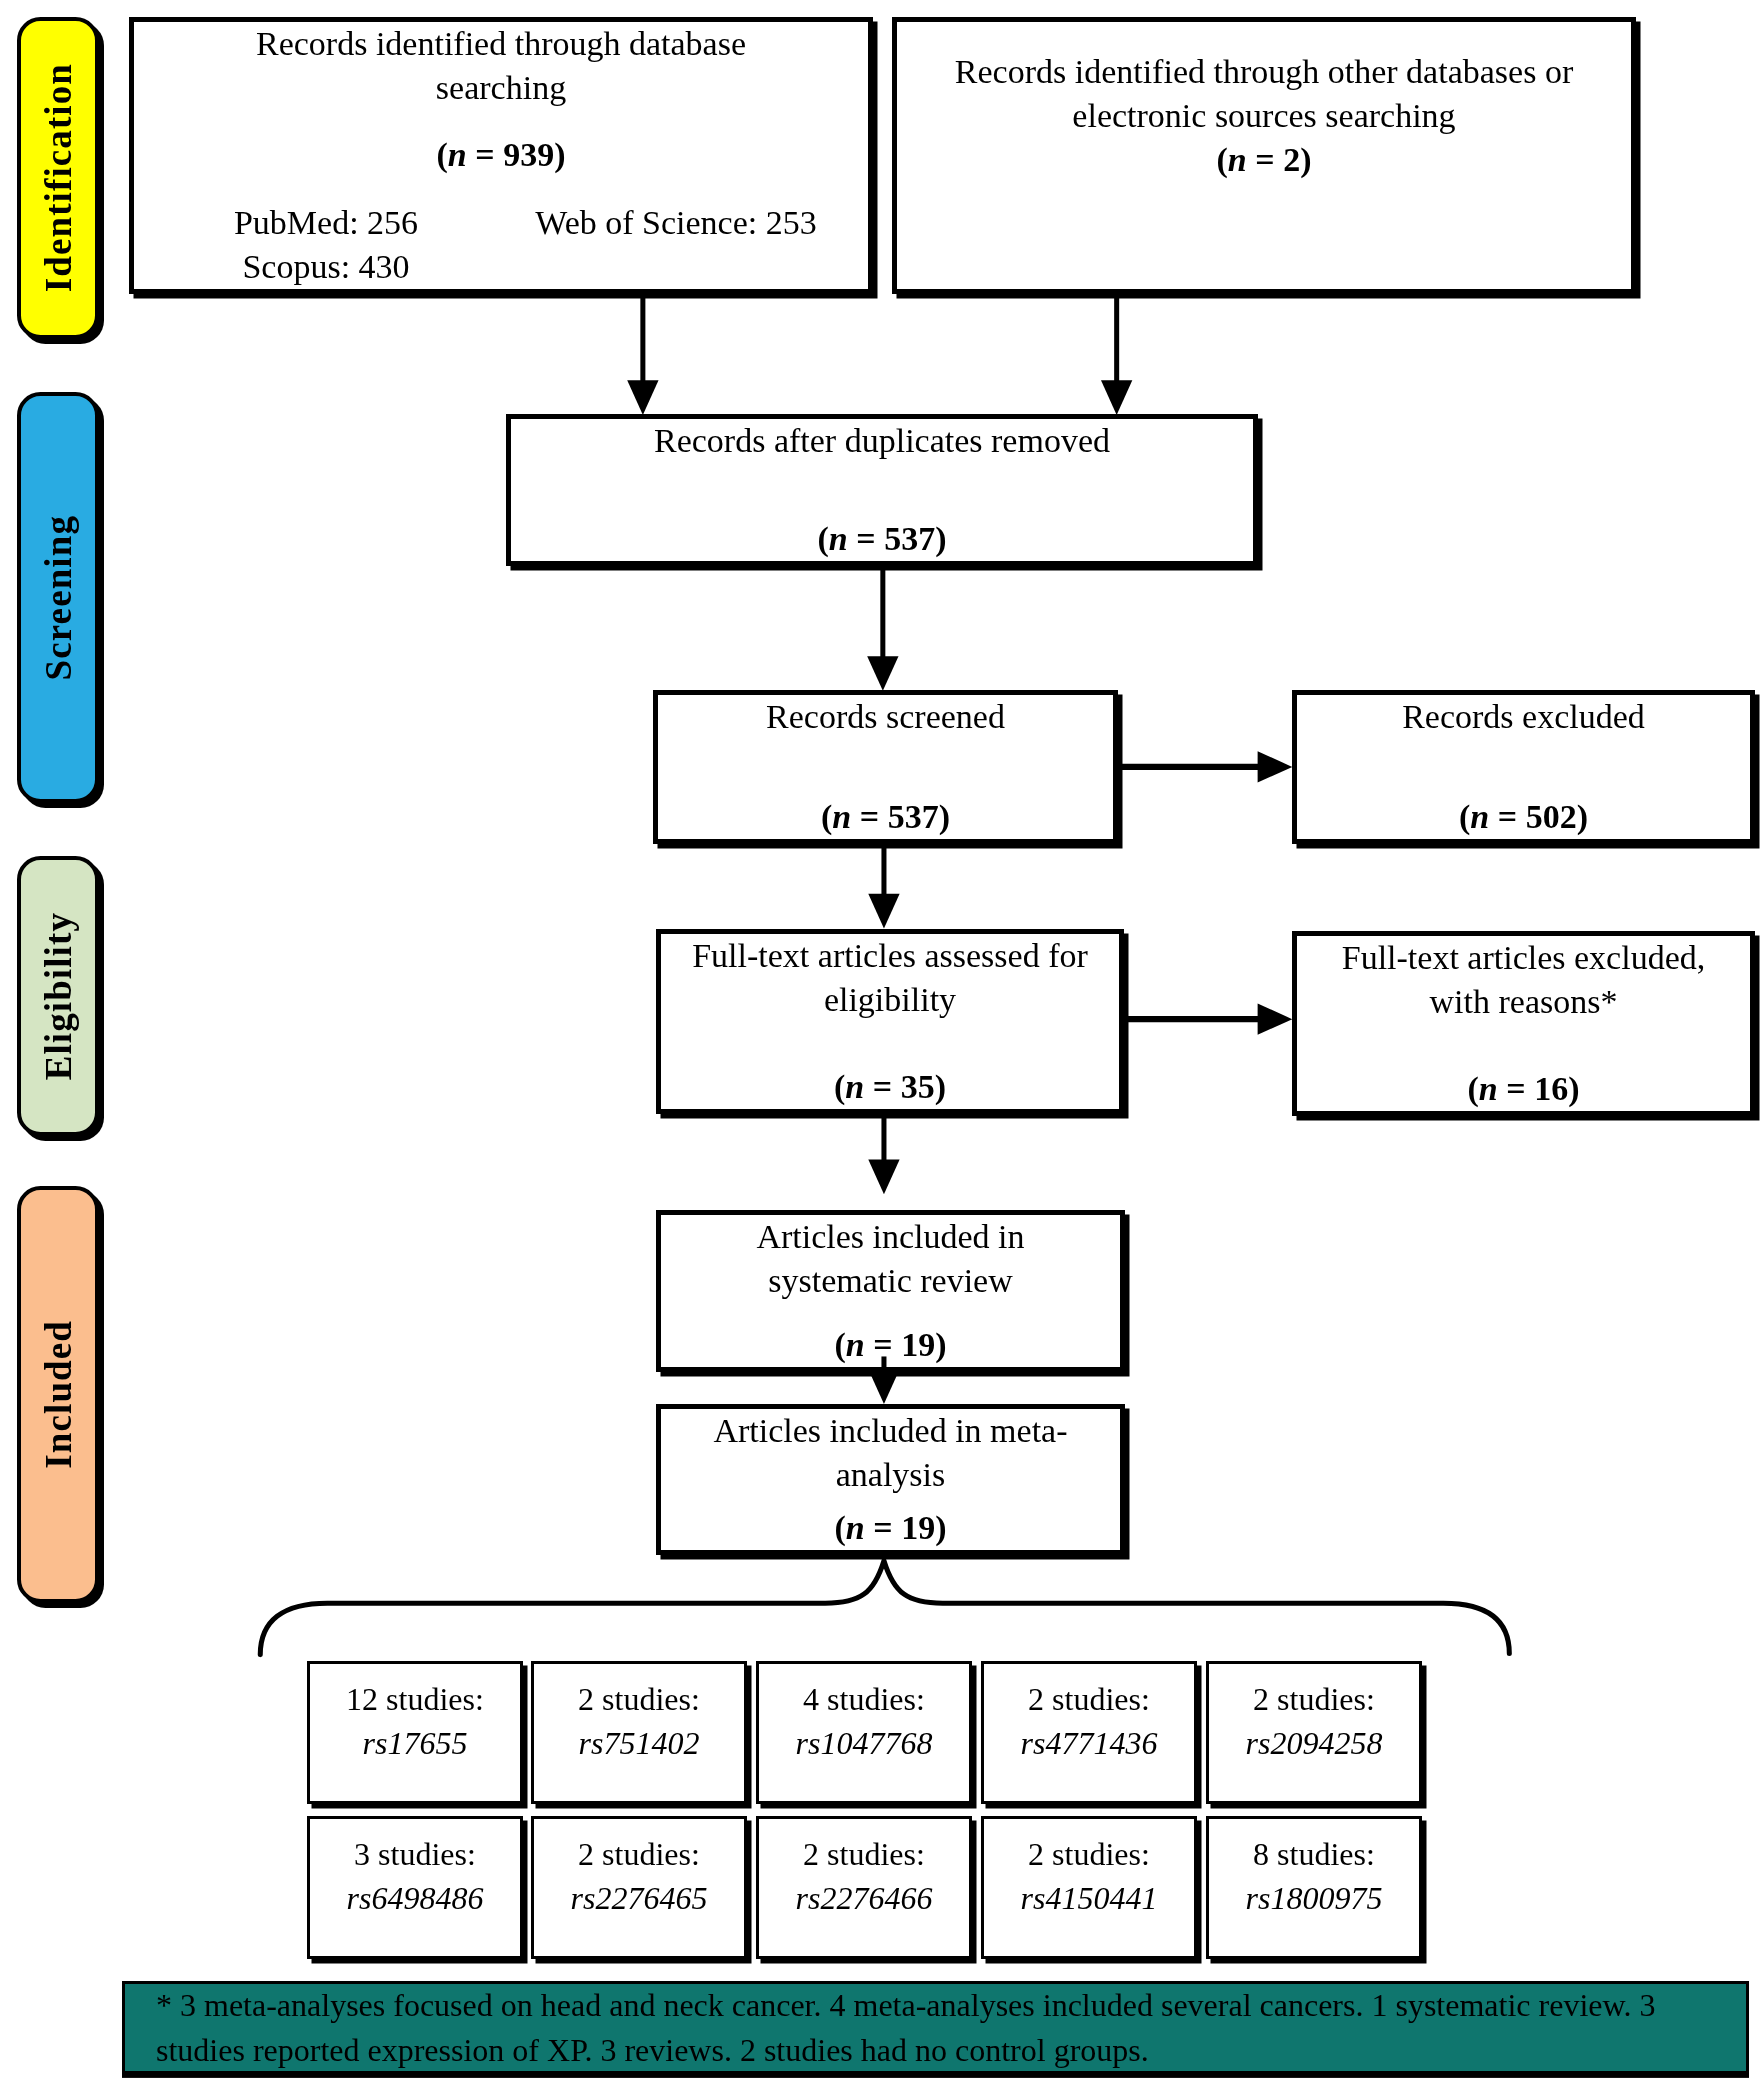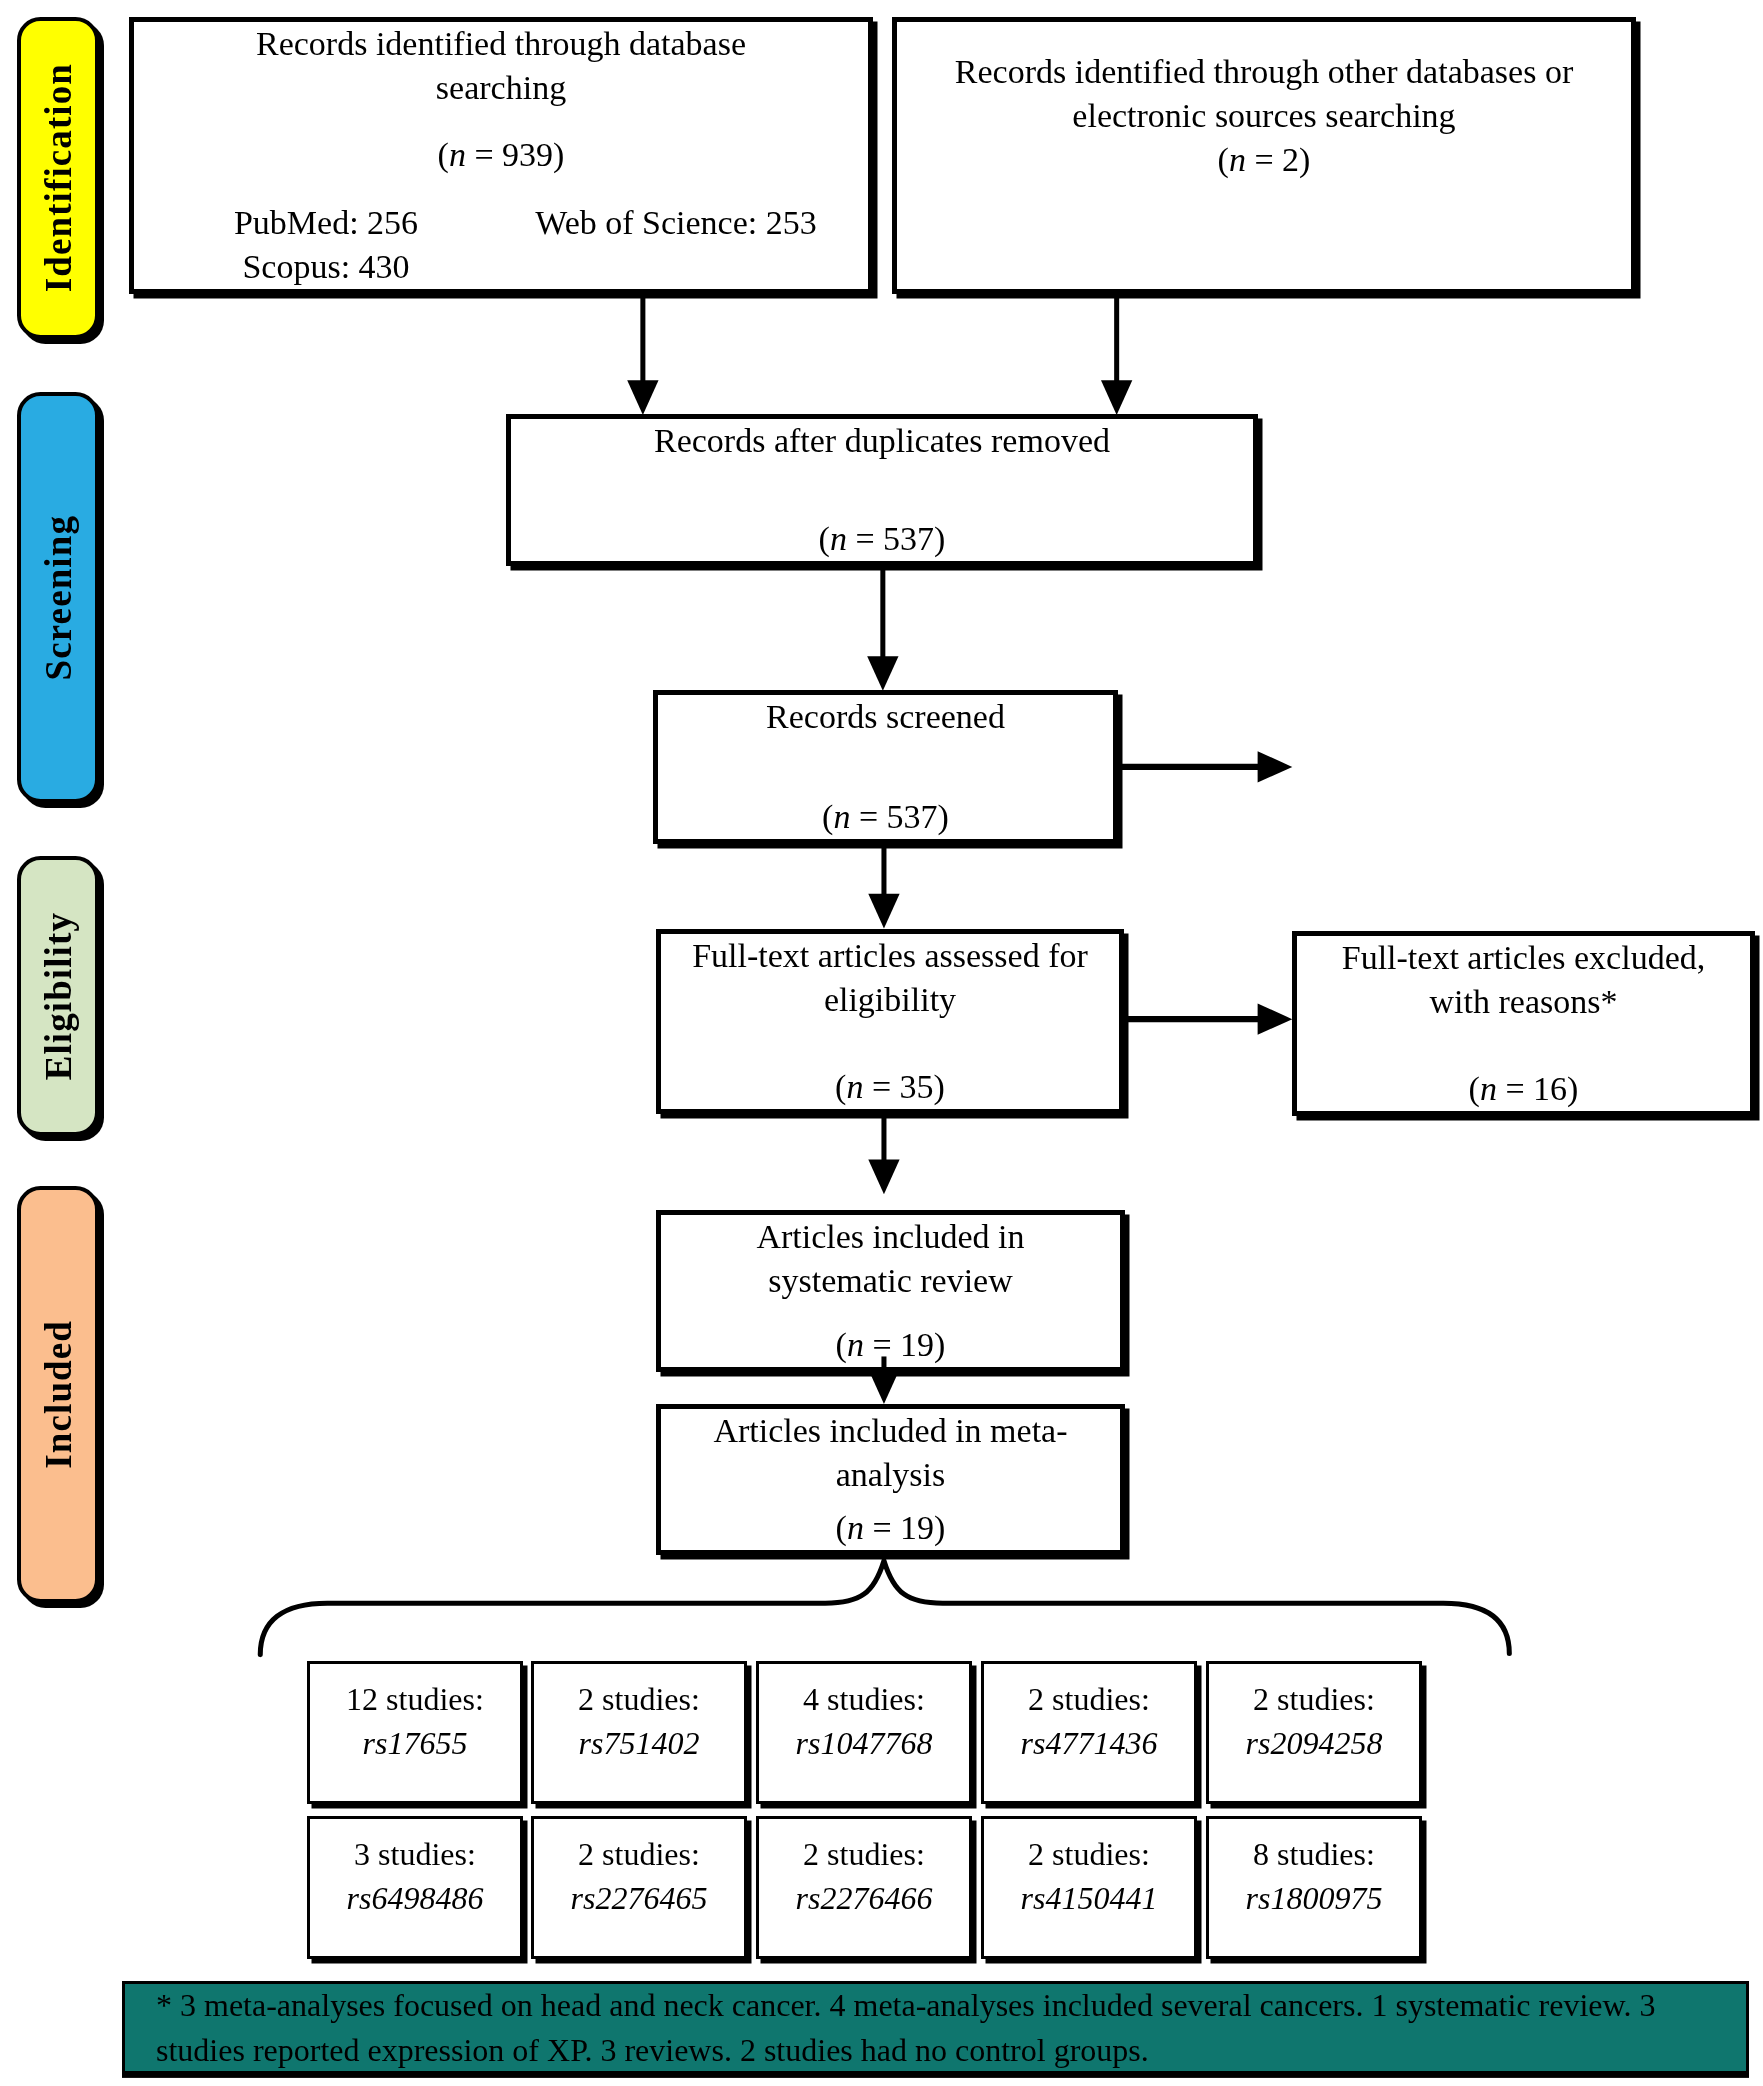--- a/index.html
+++ b/index.html
@@ -40,21 +40,21 @@
     box-shadow:4.5px 4.5px 0 #000;
     display:flex;
     flex-direction:column;
     align-items:center;
     justify-content:space-between;
     text-align:center;
     font-size:34px;
     line-height:1.3;
   }
   .fbox .title { display:block; }
-  .fbox .count { display:block; }
+  .fbox .count { display:block;font-weight:bold; }
   
   .sources {
     display:grid;
     grid-template-columns:1fr 1fr;
     width:100%;
     padding:0 17px;
     font-family:Liberation Serif, serif;
   }
   .sources span { display:block; text-align:center; }
   
@@ -134,20 +134,24 @@
 
   <div class="fbox" style="left:506px;top:414px;width:752px;height:152px;">
     <span class="title">Records after duplicates removed</span>
     <span class="count">(<i>n</i> = 537)</span>
   </div>
 
   <div class="fbox" style="left:653px;top:690px;width:465px;height:154px;">
     <span class="title">Records screened</span>
     <span class="count">(<i>n</i> = 537)</span>
   </div>
+  <div class="fbox" style="left:1292px;top:690px;width:463px;height:154px;">
+    <span class="title">Records excluded</span>
+    <span class="count">(<i>n</i> = 502)</span>
+  </div>
 
   <div class="fbox" style="left:656px;top:929px;width:468px;height:185px;padding:0 14px;">
     <span class="title" style="max-width:425px;">Full-text articles assessed for eligibility</span>
     <span class="count">(<i>n</i> = 35)</span>
   </div>
   <div class="fbox" style="left:1292px;top:931px;width:463px;height:185px;padding:0 14px;">
     <span class="title" style="max-width:422px;">Full-text articles excluded, with reasons*</span>
     <span class="count">(<i>n</i> = 16)</span>
   </div>
 

